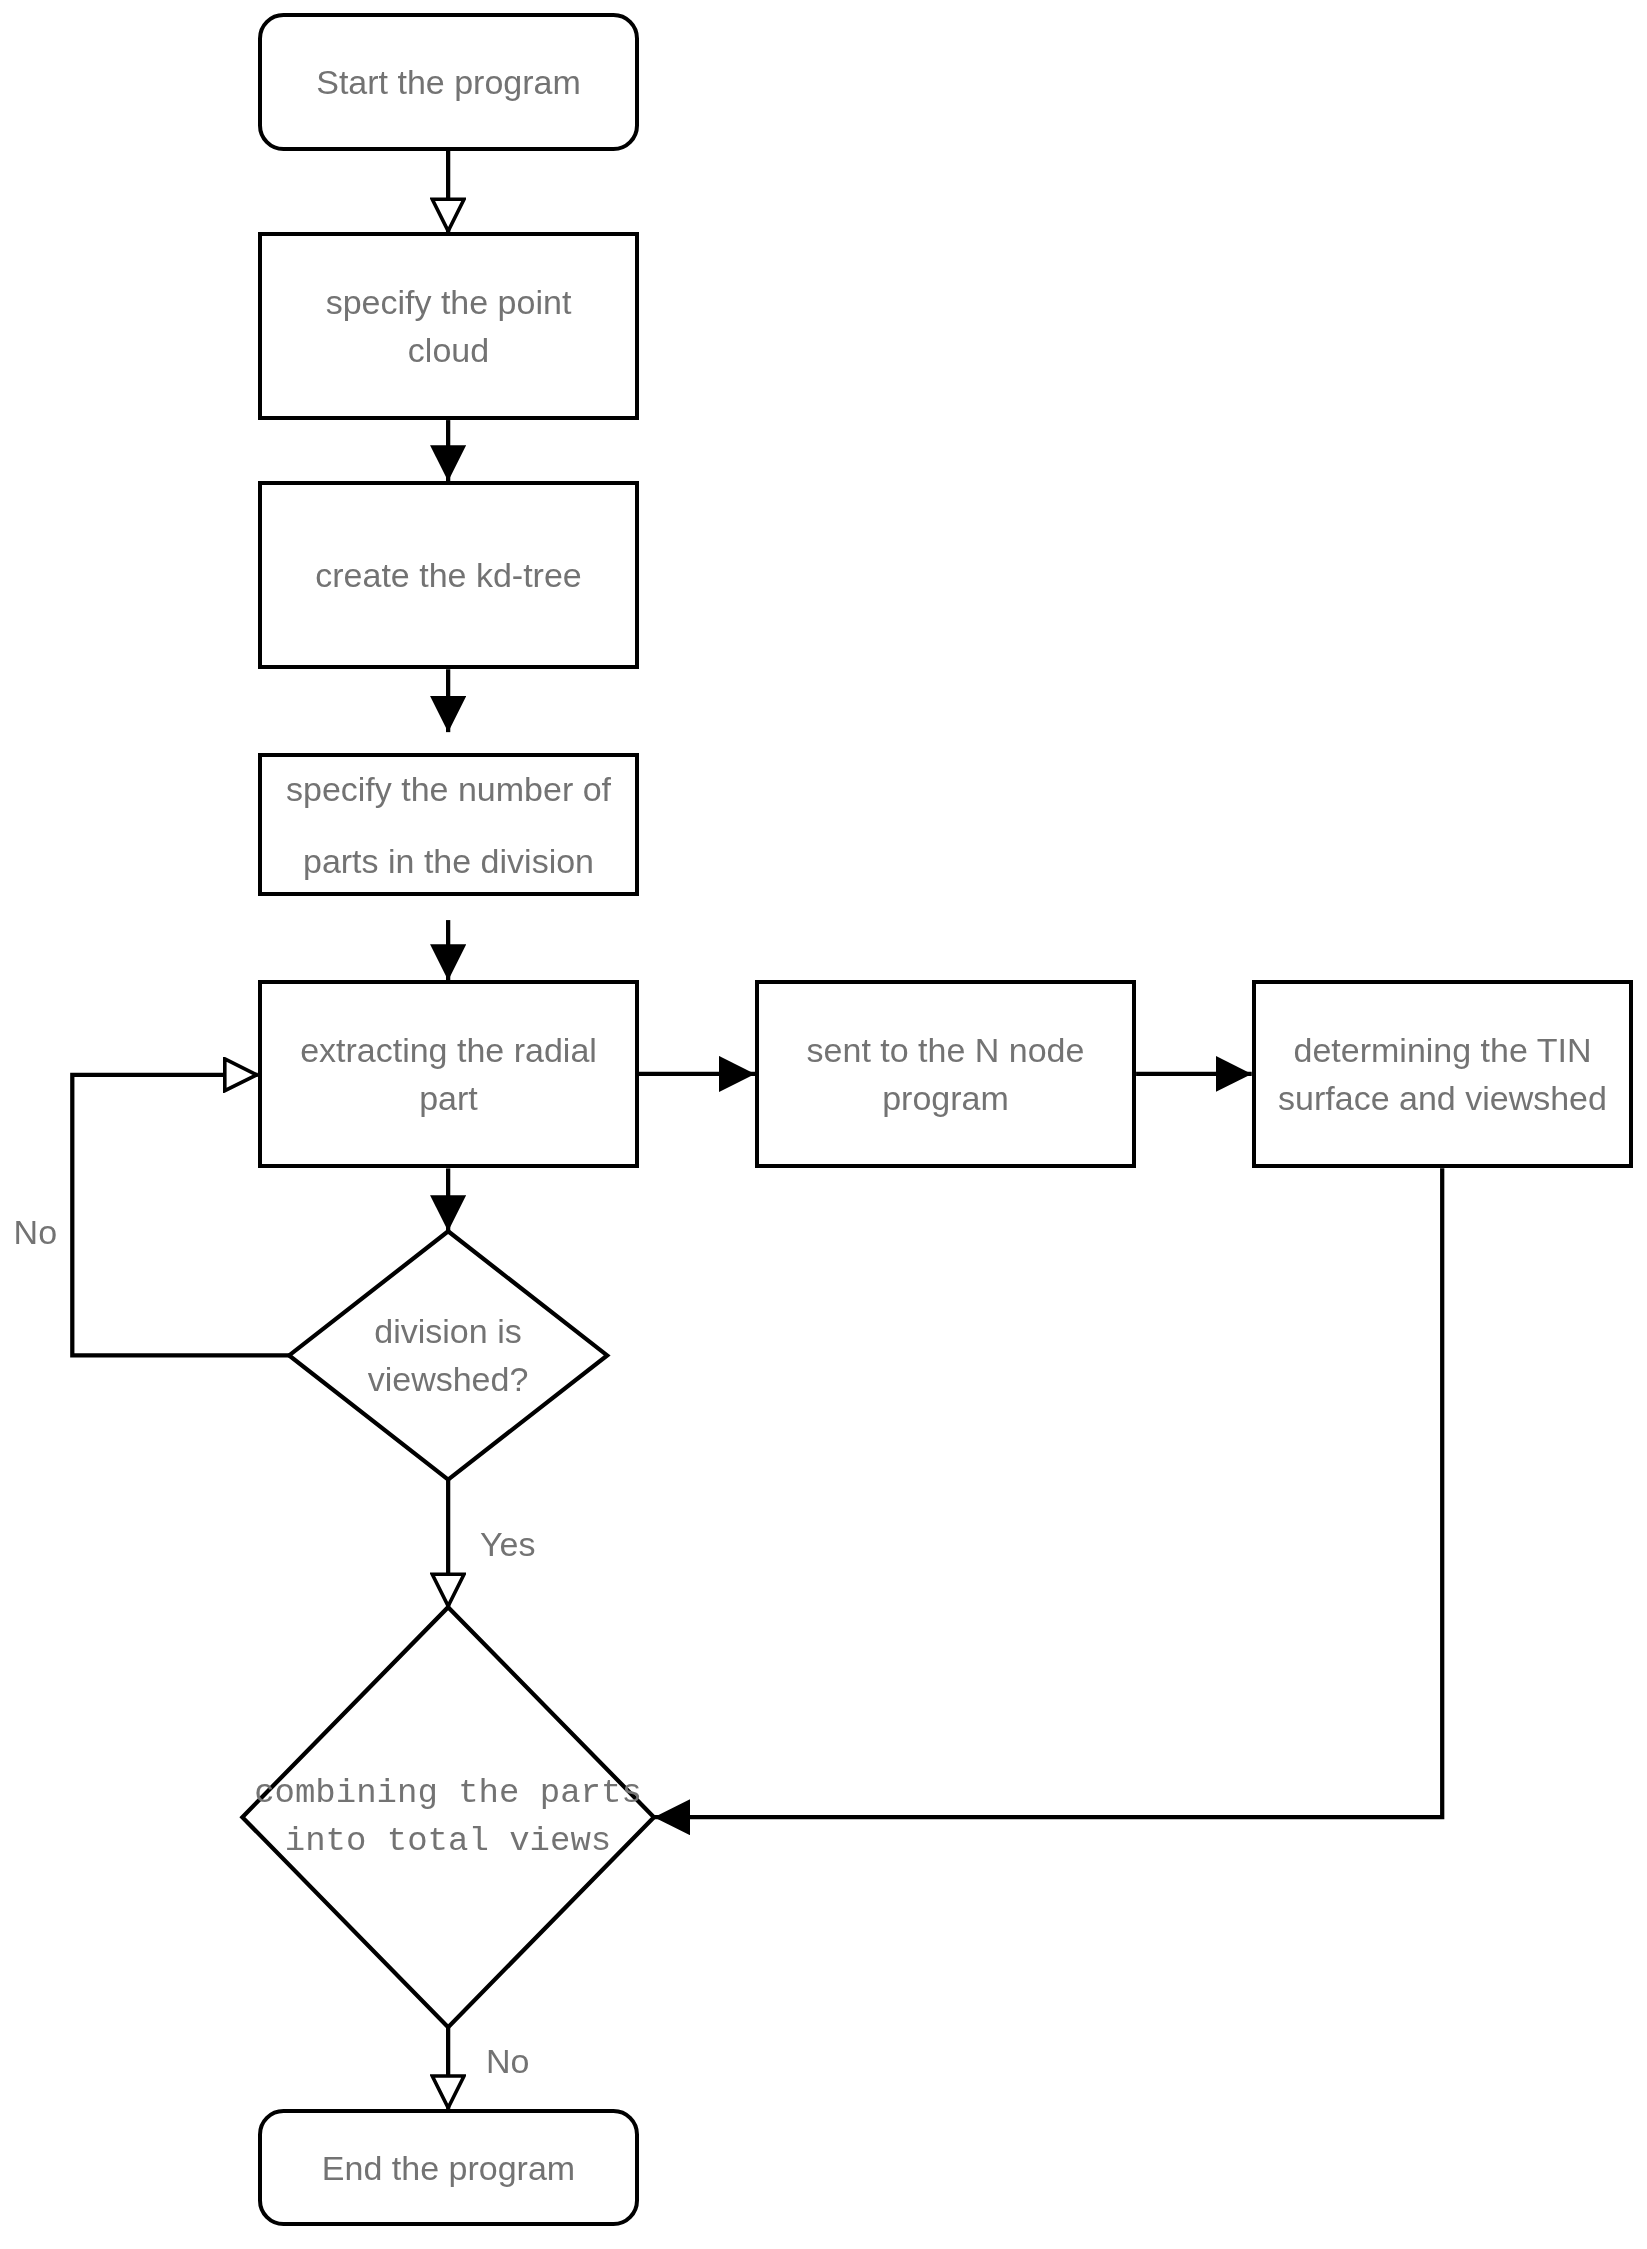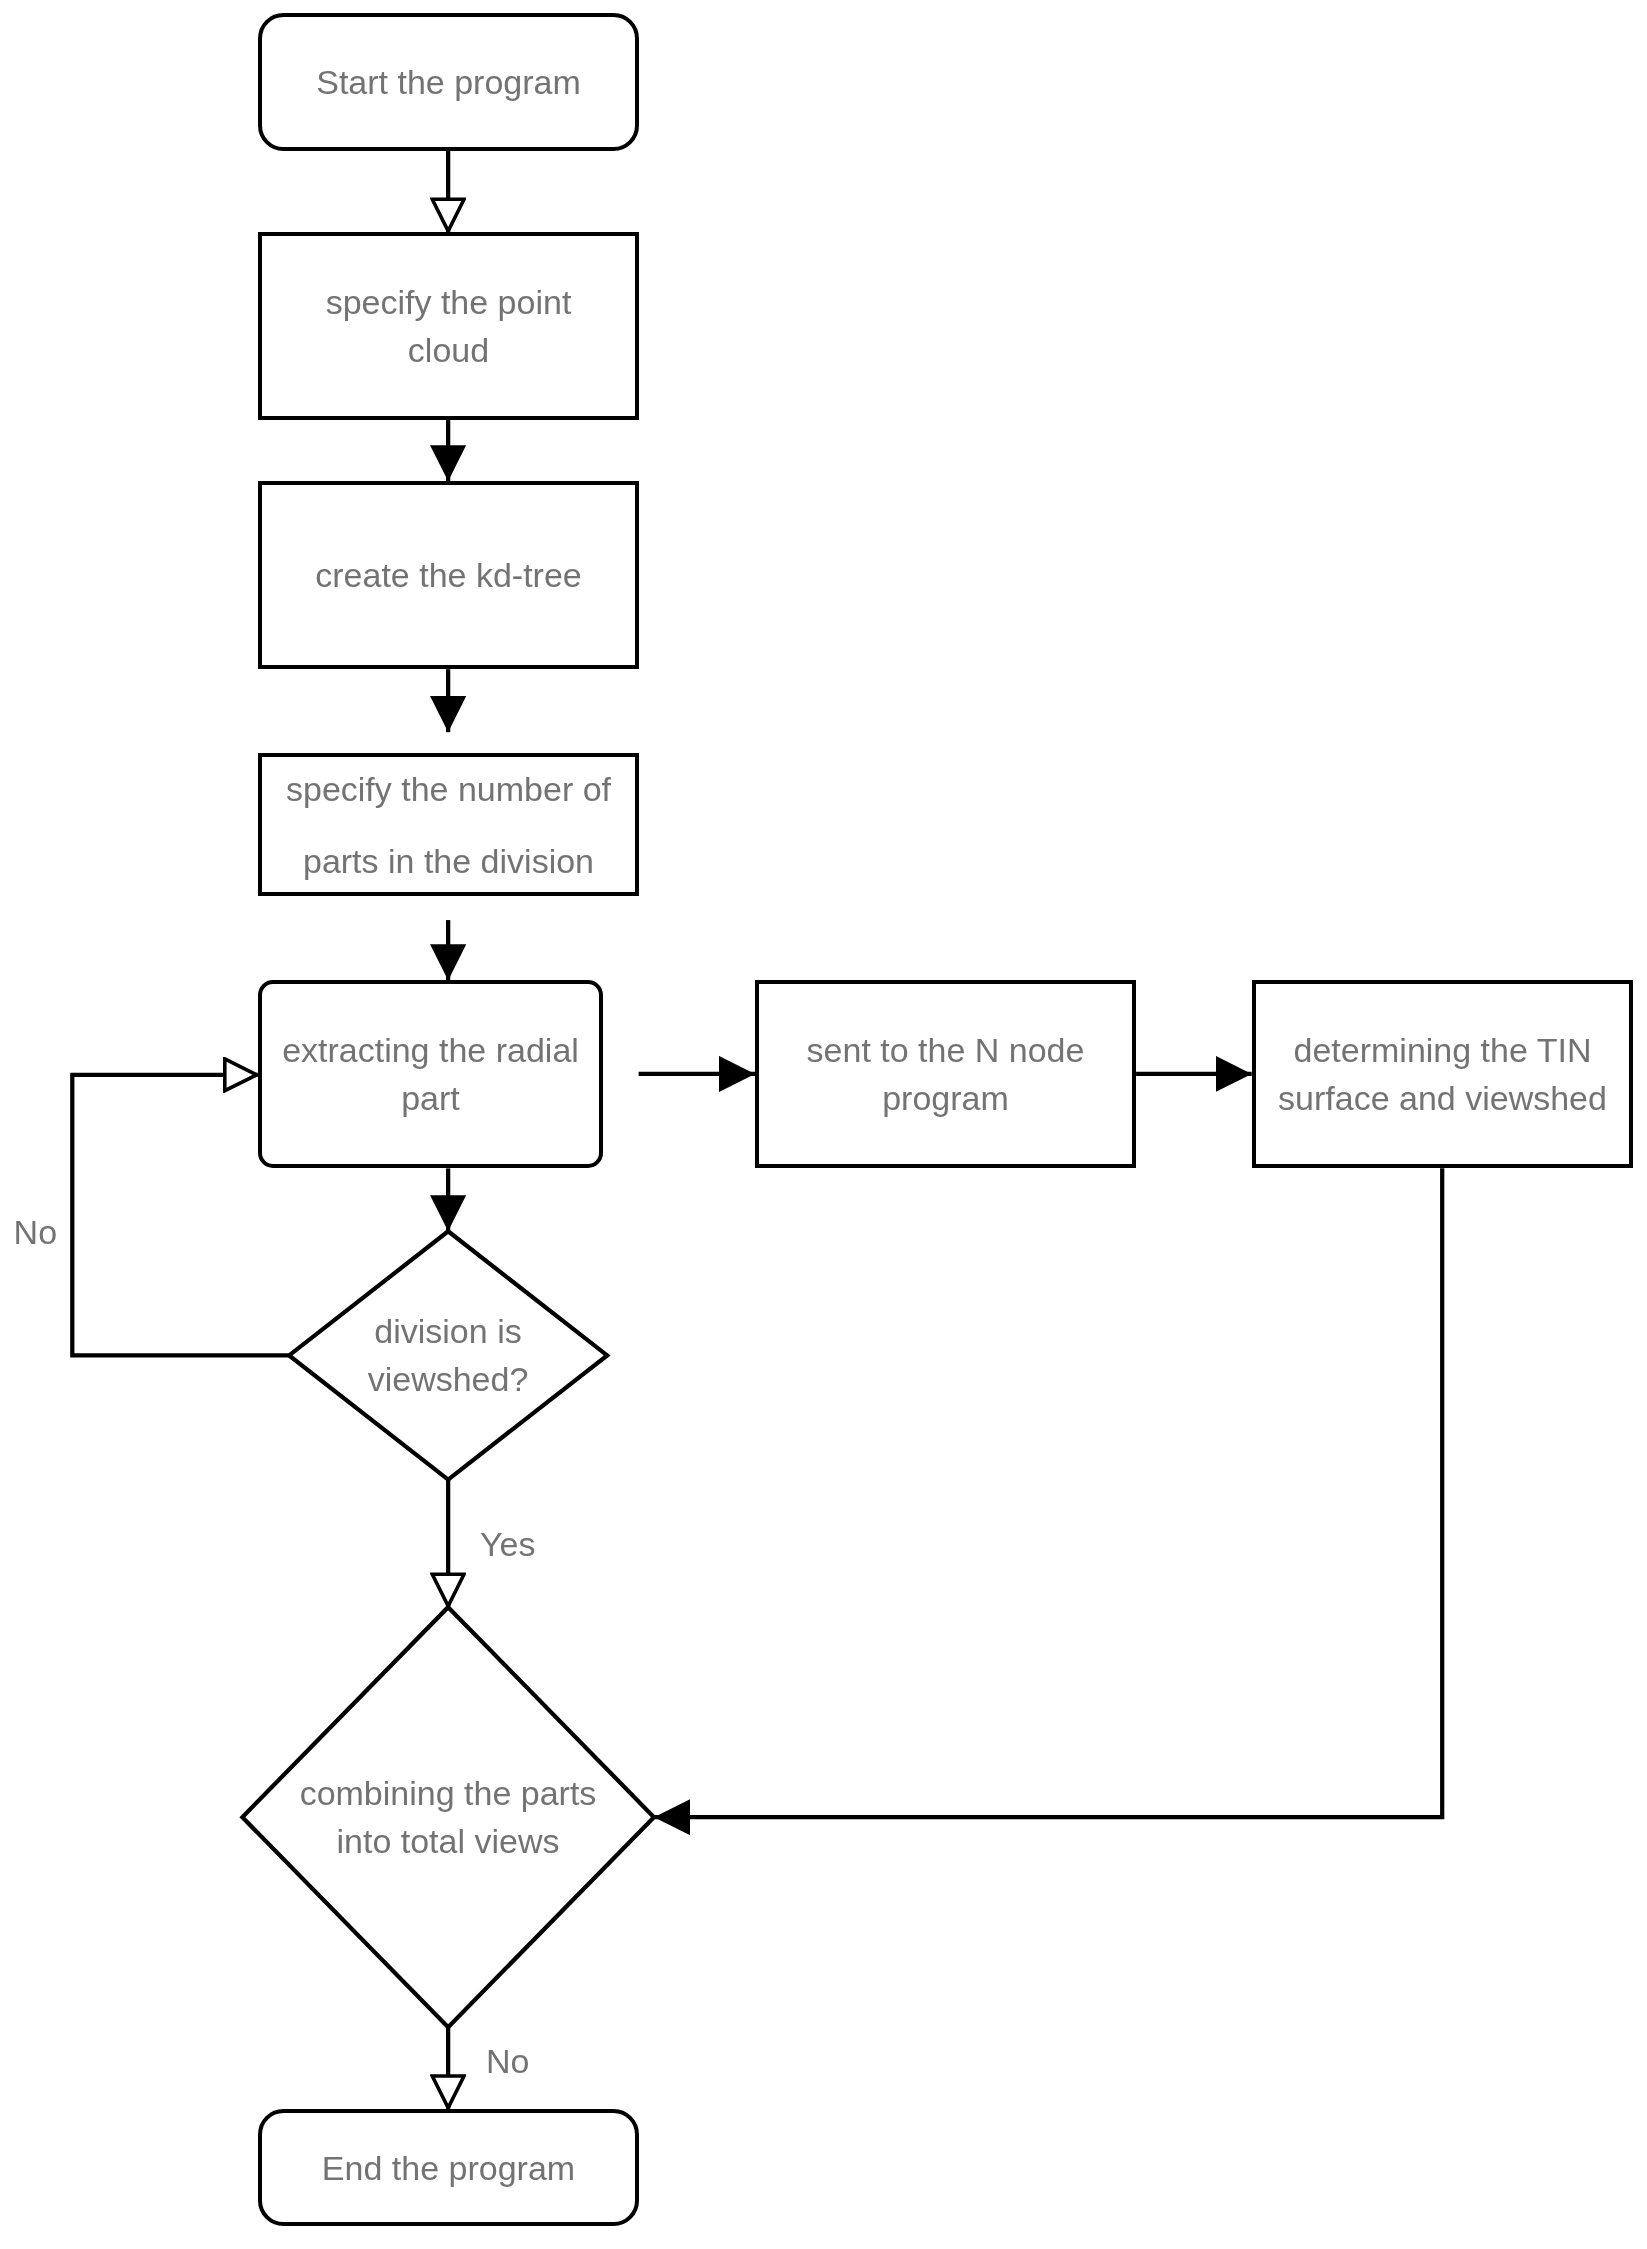--- a/index.html
+++ b/index.html
@@ -105,41 +105,41 @@
 
   <div class="node" style="left:258px; top:481px; width:381px; height:188px;">
     <span class="line">create the kd-tree</span>
   </div>
 
   <div class="node" style="left:258px; top:753px; width:381px; height:143px;gap:24px;">
     <span class="line">specify the number of</span>
     <span class="line">parts in the division</span>
   </div>
 
-  <div class="node" style="left:258px; top:980px; width:345px; height:188px;border-radius:15px;">
+  <div class="node" style="left:258px; top:980px; width:381px; height:188px;">
     <span class="line">extracting the radial</span>
     <span class="line">part</span>
   </div>
 
   <div class="node" style="left:755px; top:980px; width:381px; height:188px;">
     <span class="line">sent to the N node</span>
     <span class="line">program</span>
   </div>
 
   <div class="node" style="left:1252px; top:980px; width:381px; height:188px;">
     <span class="line">determining the TIN</span>
     <span class="line">surface and viewshed</span>
   </div>
 
   <div class="decision-label" style="left:289px; top:1231px; width:318px; height:248px;">
     <span class="line">division is</span>
     <span class="line">viewshed?</span>
   </div>
 
-  <div class="decision-label" style="left:242px; top:1607px; width:412px; height:420px;">
+  <div class="decision-label" style="left:242px; top:1607px; width:412px; height:420px;font-family:Liberation Mono, monospace;">
     <span class="line">combining the parts</span>
     <span class="line">into total views</span>
   </div>
 
   <div class="node terminator" style="left:258px; top:2109px; width:381px; height:117px;">
     <span class="line">End the program</span>
   </div>
 
   <div class="edge-label" style="left:13.6px; top:1213px;">No</div>
 

